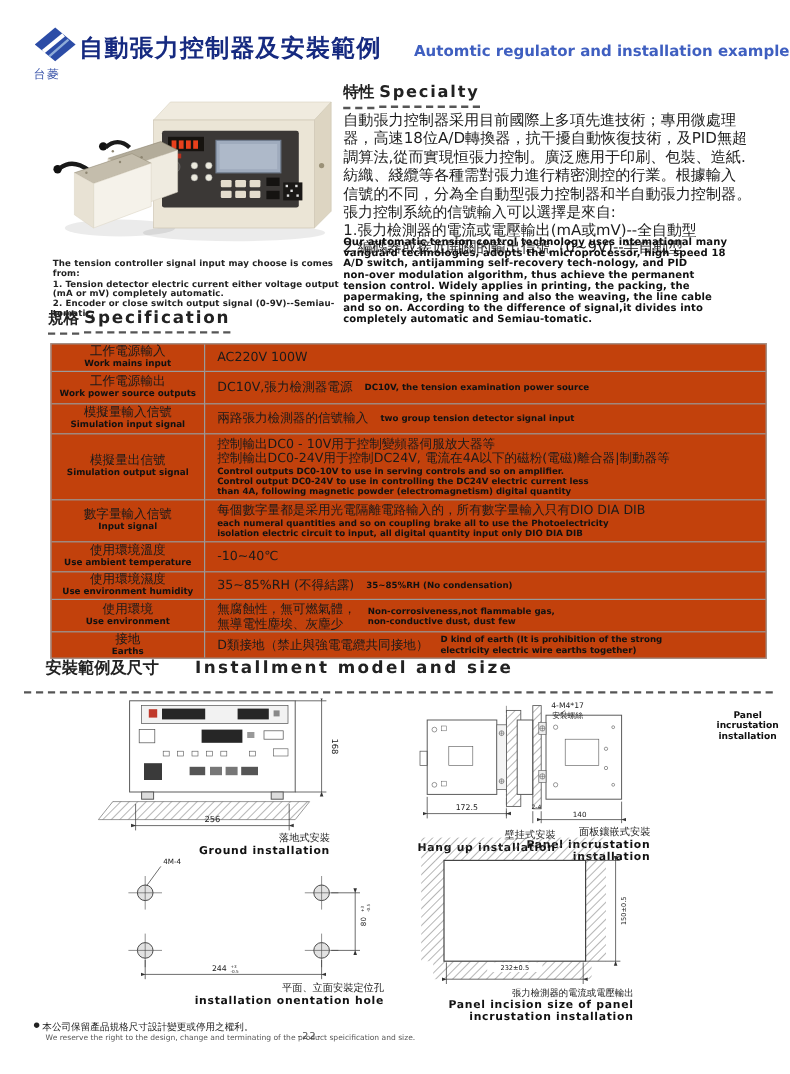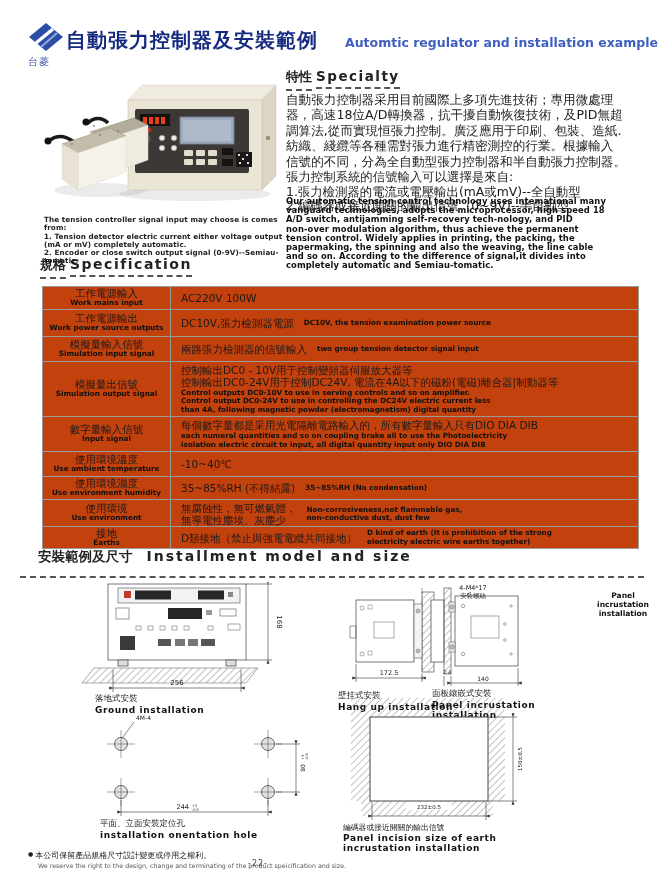--- a/index.html
+++ b/index.html
@@ -20,21 +20,21 @@
   
   .dash-head{display:flex;gap:4px;align-items:baseline;white-space:nowrap}
   .dash-head .cn{font-weight:bold;border-bottom:2px dashed #555;padding-bottom:3px}
   .dash-head .en{font-weight:bold;border-bottom:2px dashed #555;padding-bottom:3px;letter-spacing:1.5px}
   .specialty-head{left:286px;top:68px}
   .specialty-head .cn{font-size:13px}
   .specialty-head .en{font-size:13.5px}
   .spec-head{left:40px;top:256px}
   .spec-head .cn{font-size:13px}
   .spec-head .en{font-size:14px}
-  .install-head{left:38px;top:548px;gap:14px}
+  .install-head{left:38px;top:548px;gap:30px}
   .install-head .cn{font-size:13.5px;border-bottom:none}
   .install-head .en{font-size:14px;border-bottom:none;letter-spacing:2px}
   .install-rule{left:20px;top:576px;width:624px;border-top:2px dashed #555}
 
   
   .sp-para{left:286px;top:92px;width:372px;font-size:12.6px;line-height:15.4px;white-space:pre-line;color:#1c1c1c}
   .sp-list{left:286px;top:170px;width:372px;font-size:12.4px;line-height:14.6px;white-space:pre-line;color:#1c1c1c}
   .sp-en{left:286px;top:197px;width:372px;font-size:8.4px;font-weight:bold;line-height:9.2px;white-space:pre-line;color:#111;letter-spacing:0.1px}
 
   
@@ -44,21 +44,21 @@
   .spec-table .lab{border-right:1px solid #9a9a9a;border-top:1px solid #9a9a9a;display:flex;flex-direction:column;justify-content:center;align-items:center;text-align:center;line-height:1.05}
   .spec-table .val{border-top:1px solid #9a9a9a;display:flex;align-items:center;gap:10px;padding:2px 4px 2px 10px;flex-wrap:wrap}
   .spec-table .nt{border-top:none}
   .spec-table .lab .cn{font-size:10.5px;color:#1a1a1a}
   .spec-table .lab .en{font-size:7.3px;font-weight:bold;color:#111;line-height:8.4px}
   .spec-table .val .cn{font-size:10.5px;white-space:pre-line;line-height:12px;color:#1a1a1a}
   .spec-table .val .en{font-size:7.2px;font-weight:bold;white-space:pre-line;line-height:8.2px;color:#111}
   .spec-table .val.stack{flex-direction:column;align-items:flex-start;justify-content:center;gap:1px}
 
   
-  .dcap{position:absolute;text-align:left}
+  .dcap{position:absolute;text-align:right}
   .dcap .cn{display:block;font-size:8.5px;color:#222}
   .dcap .en{display:block;font-size:9px;font-weight:bold;color:#111;letter-spacing:0.6px;line-height:10px}
   .small-note{position:absolute;font-size:6.4px;line-height:7.6px;color:#222;white-space:pre-line;text-align:center}
   .corner-note{position:absolute;font-size:7.6px;font-weight:bold;line-height:9px;color:#111;white-space:pre-line;text-align:center}
 
   
   .footnote{left:28px;top:850px;font-size:8px;color:#222}
   .footnote .b{font-size:6px;vertical-align:2px;margin-right:2px}
   .footnote .en{display:block;font-size:6.3px;color:#555;margin-left:10px;margin-top:1px}
   .pagenum{left:248px;top:859px;font-size:8px;color:#444;letter-spacing:1px}
@@ -377,21 +377,21 @@
       <line x1="93" y1="84" x2="93" y2="102"></line>
       <line x1="26" y1="99" x2="93" y2="99" marker-start="url(#arw)" marker-end="url(#arw)"></line>
     </g>
     <text x="22" y="90" text-anchor="middle" font-size="5" fill="#222">2-4</text>
     <text x="58" y="96.5" text-anchor="middle" font-size="6" fill="#222">140</text>
   </svg>
   <div class="small-note" style="left:452px;top:585px;width:42px">4-M4*17
 安裝螺絲</div>
   <div class="corner-note" style="left:586px;top:591px;width:74px">Panel incrustation
 installation</div>
-  <div class="dcap" style="left:432px;top:688px;width:130px">
+  <div class="dcap" style="left:412px;top:688px;width:130px">
     <span class="cn">面板鑲嵌式安裝</span>
     <span class="en" style="white-space:pre-line">Panel incrustation
 installation</span>
   </div>
 
   <svg class="abs" style="left:88px;top:712px" width="240" height="108" viewBox="0 0 240 108">
     <text x="48" y="8" font-size="6" fill="#222">4M-4</text>
     <line x1="46" y1="10" x2="35" y2="25" stroke="#333" stroke-width="0.6" marker-end="url(#arw)"></line>
     <g>
       <g stroke="#444">
@@ -447,22 +447,22 @@
       <line x1="143" y1="108" x2="143" y2="126"></line>
       <line x1="29" y1="122" x2="143" y2="122" marker-start="url(#arw)" marker-end="url(#arw)"></line>
     </g>
     <g transform="translate(179 65) rotate(-90)">
       <text x="0" y="0" text-anchor="middle" font-size="5.5" fill="#222">150±0.5</text>
     </g>
     <rect x="63" y="108" width="46" height="8" fill="#fff"></rect>
     <text x="86" y="114.5" text-anchor="middle" font-size="5.5" fill="#222">232±0.5</text>
   </svg>
   <div class="dcap" style="left:343px;top:822px;width:185px">
-    <span class="cn" style="font-size:7.8px">編碼器或接近開關的輸出信號</span>
-    <span class="en" style="white-space:pre-line">Panel incision size of earth
+    <span class="cn" style="font-size:7.8px">張力檢測器的電流或電壓輸出</span>
+    <span class="en" style="white-space:pre-line">Panel incision size of panel
 incrustation installation</span>
   </div>
 
   <div class="abs footnote">
     <span class="b">●</span><span>本公司保留產品規格尺寸設計變更或停用之權利。</span>
     <span class="en">We reserve the right to the design, change and terminating of the product speicification and size.</span>
   </div>
   <div class="abs pagenum">-22-</div>
 
 </div>

